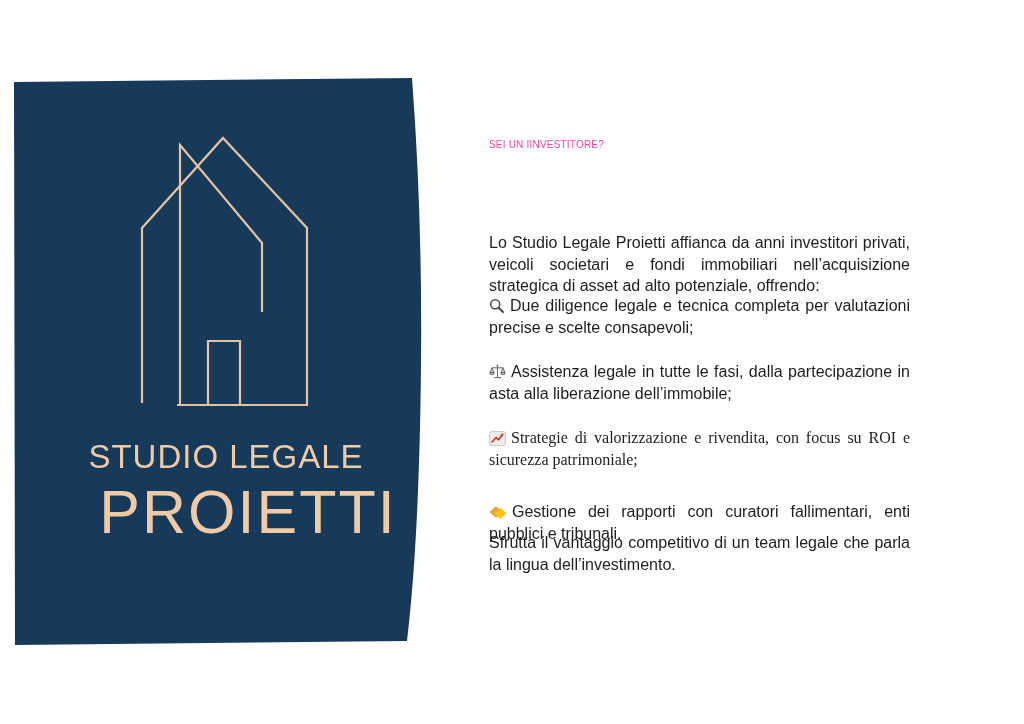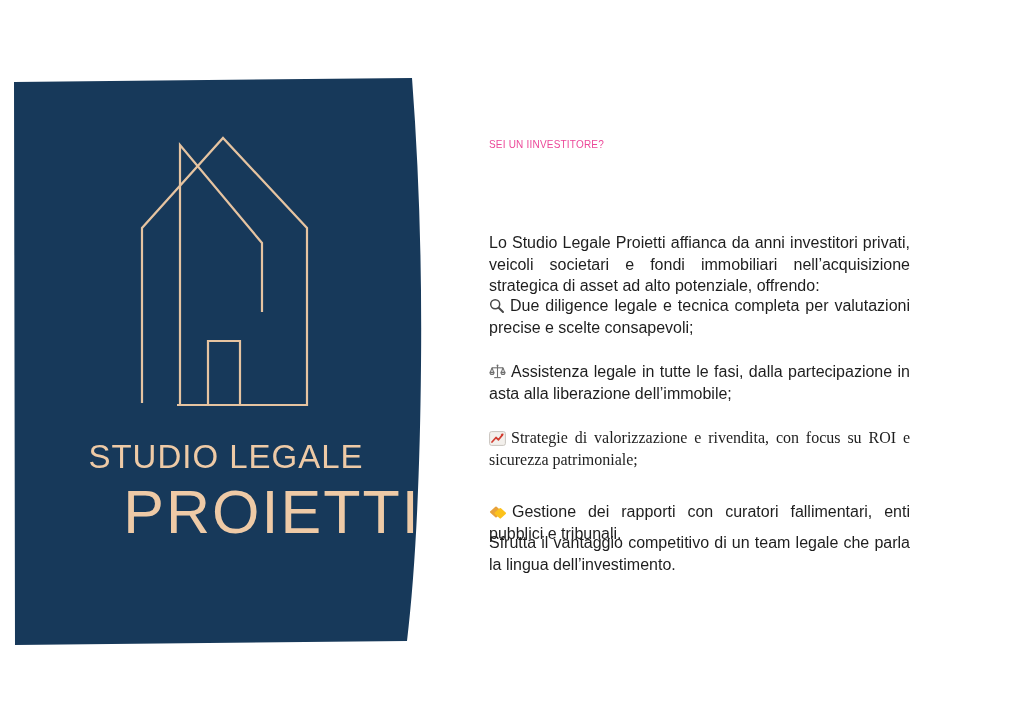--- a/index.html
+++ b/index.html
@@ -8,21 +8,21 @@
     background:#ffffff;
     font-family:"Liberation Sans", sans-serif;
   }
   
   .panel-svg{position:absolute;left:0;top:0;width:1024px;height:724px;pointer-events:none;}
   .brand-name{
     position:absolute;color:#eecaa6;letter-spacing:1px;line-height:1;
     font-family:"Liberation Sans", sans-serif;font-weight:400;white-space:nowrap;
   }
   .brand-line1{left:14px;width:400px;top:440px;font-size:33px;text-align:center;padding-left:12px;}
-  .brand-line2{left:14px;width:400px;top:482px;font-size:61px;text-align:center;padding-left:58px;letter-spacing:2px;}
+  .brand-line2{left:14px;width:400px;top:482px;font-size:61px;text-align:center;padding-left:34px;letter-spacing:2px;}
   
   .content{
     position:absolute;left:489px;top:0;width:421px;height:724px;
     color:#1e1e1e;font-size:16px;line-height:21.5px;
   }
   .content .block{position:absolute;left:0;width:421px;text-align:justify;}
   .page-title{top:134px;text-align:center;font-size:10px;letter-spacing:.2px;color:#ec4899;}
   .intro{top:200px;margin-top:32px;}
   .b1{top:295px;}
   .b2{top:361px;}

